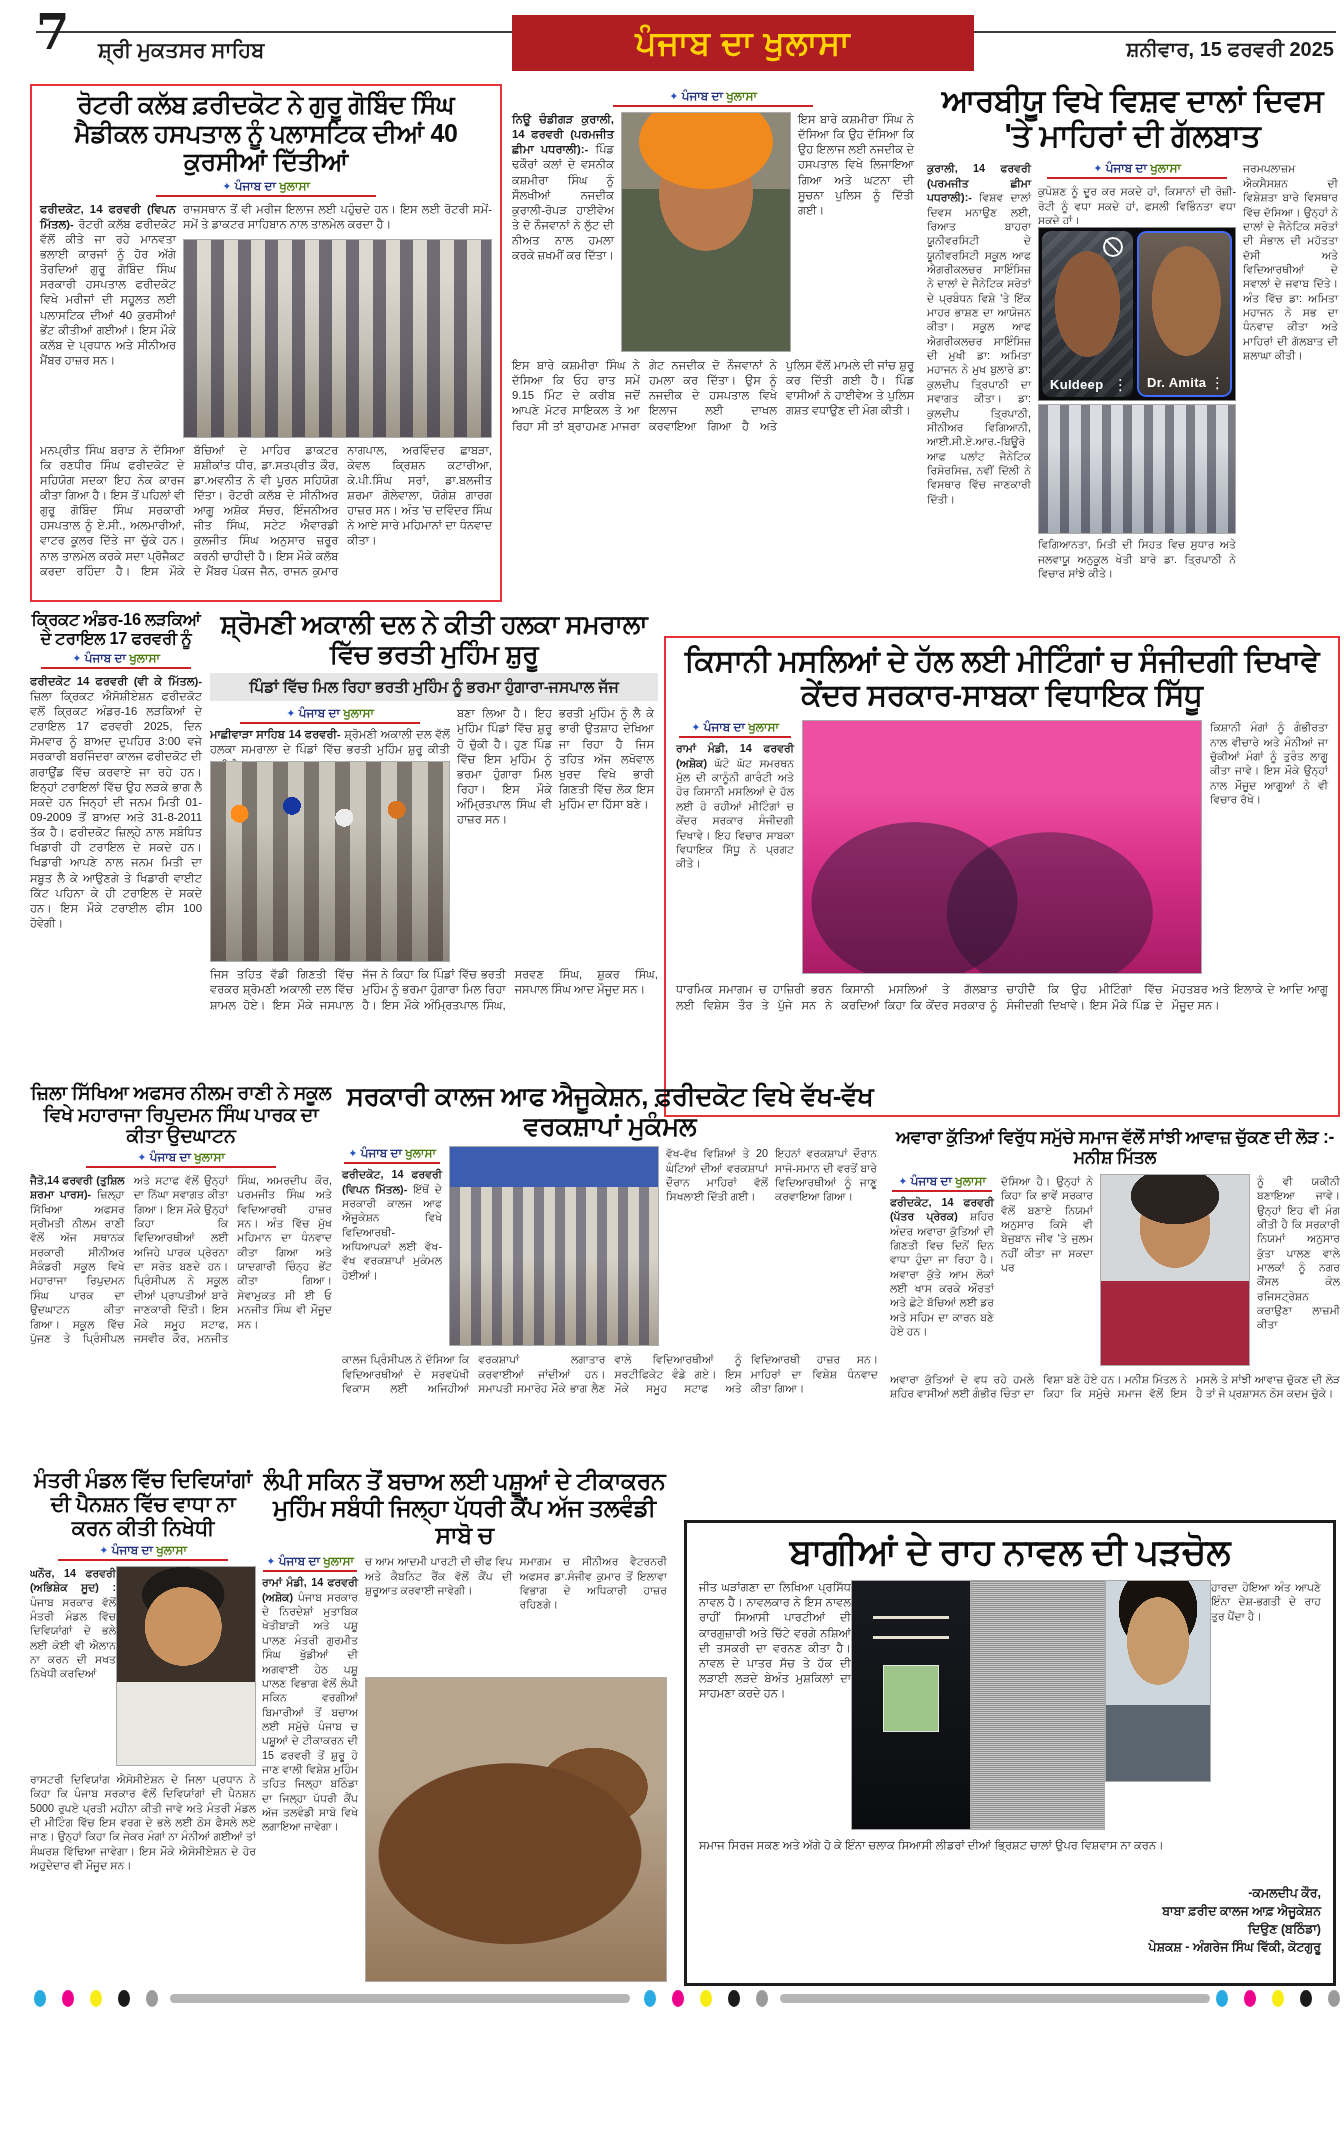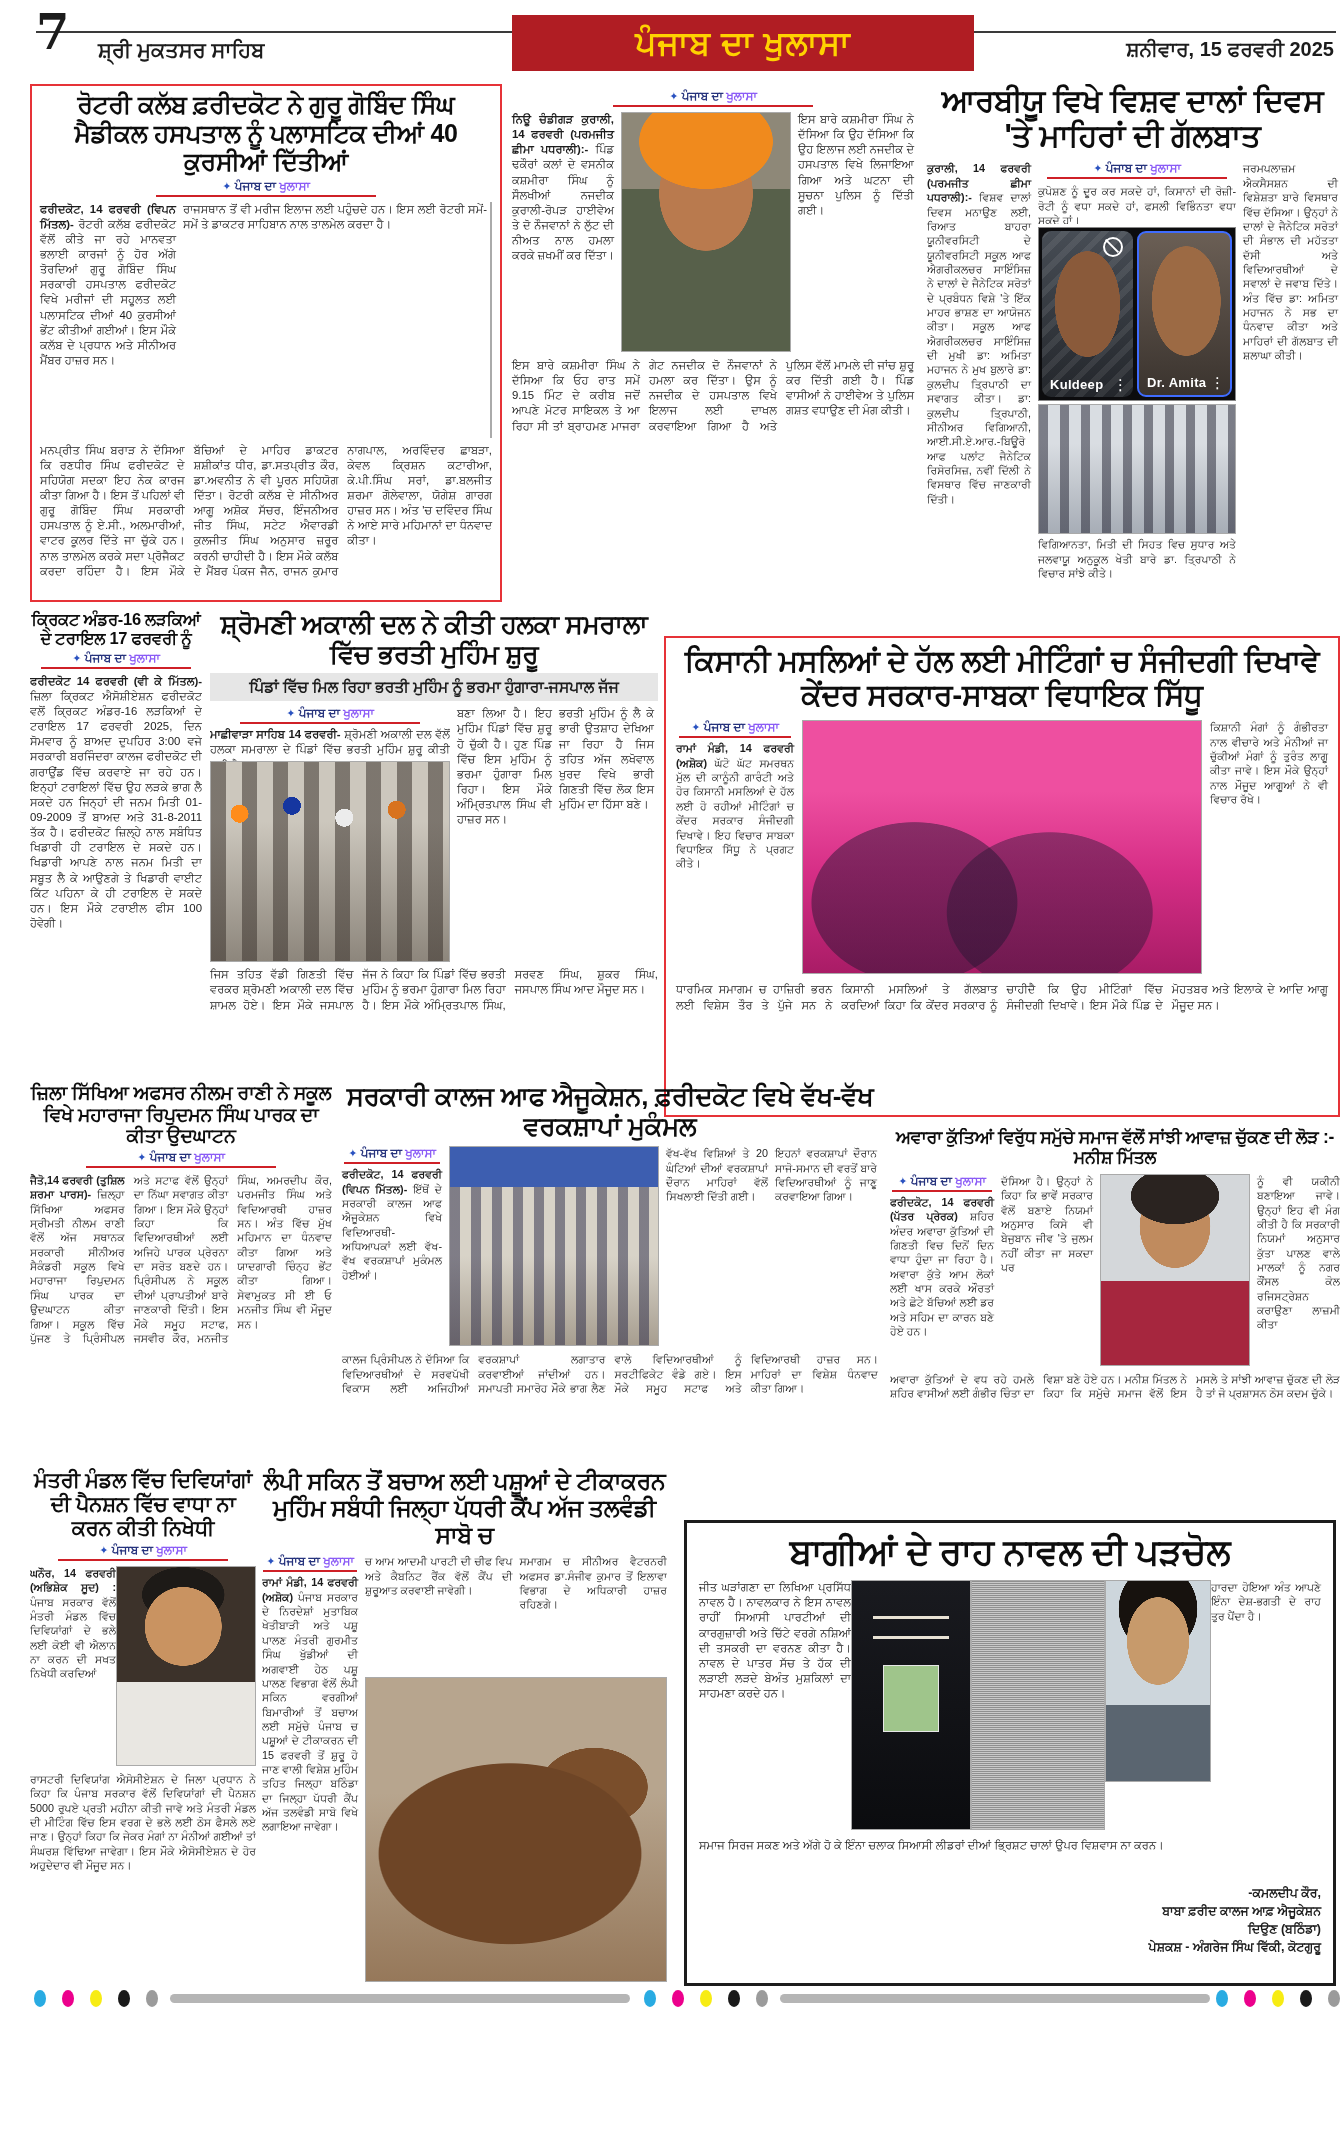--- a/index.html
+++ b/index.html
@@ -14,21 +14,21 @@
   .banner span{color:#ffd200;font-size:33px;font-weight:bold;letter-spacing:1px}
   .pdate{position:absolute;right:10px;top:38px;font-size:20px;font-weight:bold}
   
   .art{position:absolute;box-sizing:border-box;overflow:hidden}
   .redbox{border:2px solid #e63238}
   .blackbox{border:3px solid #1c1c1c}
   .hl{font-weight:bold;text-align:center;color:#0d0d0d;line-height:1.14;letter-spacing:-.3px;margin:0}
   .subhead{background:#e6e6e6;font-weight:bold;text-align:center}
   .stamp{text-align:center;font-size:12px;font-weight:bold;color:#26337d;
          border-bottom:2px solid #cf2027;padding-bottom:2px;margin:3px auto 5px}
-  .stamp .red{color:#8b5cf6}
+  .stamp .red{color:#4d7c0f}
   .stamp .ic{color:#2a52c0;font-size:11px}
   .bt{font-size:11.4px;line-height:1.33;text-align:justify;margin:0;word-break:break-word}
   .sm{font-size:10.8px}
   .bt .dl{font-weight:bold}
   .cols3{column-count:3;column-gap:9px}
   .cols4{column-count:4;column-gap:9px}
   .row{display:flex}
   .ph{position:relative;overflow:hidden;border:1px solid #aaa}
   
   .ph-groupA{background:
@@ -112,21 +112,21 @@
 
   <div class="art redbox" style="left:30px;top:84px;width:472px;height:518px;padding:4px 8px">
     <h2 class="hl" style="font-size:25px">ਰੋਟਰੀ ਕਲੱਬ ਫ਼ਰੀਦਕੋਟ ਨੇ ਗੁਰੂ ਗੋਬਿੰਦ ਸਿੰਘ ਮੈਡੀਕਲ ਹਸਪਤਾਲ ਨੂੰ ਪਲਾਸਟਿਕ ਦੀਆਂ 40 ਕੁਰਸੀਆਂ ਦਿੱਤੀਆਂ</h2>
     <div class="stamp" style="width:220px">
       <span class="ic">✦</span>
       <span>ਪੰਜਾਬ ਦਾ</span>
       <span class="red">ਖੁਲਾਸਾ</span>
     </div>
     <div class="row" style="gap:7px;height:236px">
       <p class="bt" style="width:136px"><b class="dl">ਫਰੀਦਕੋਟ, 14 ਫਰਵਰੀ (ਵਿਪਨ ਮਿੱਤਲ)-</b> <span>ਰੋਟਰੀ ਕਲੱਬ ਫਰੀਦਕੋਟ ਵੱਲੋਂ ਕੀਤੇ ਜਾ ਰਹੇ ਮਾਨਵਤਾ ਭਲਾਈ ਕਾਰਜਾਂ ਨੂੰ ਹੋਰ ਅੱਗੇ ਤੋਰਦਿਆਂ ਗੁਰੂ ਗੋਬਿੰਦ ਸਿੰਘ ਸਰਕਾਰੀ ਹਸਪਤਾਲ ਫਰੀਦਕੋਟ ਵਿਖੇ ਮਰੀਜਾਂ ਦੀ ਸਹੂਲਤ ਲਈ ਪਲਾਸਟਿਕ ਦੀਆਂ 40 ਕੁਰਸੀਆਂ ਭੇਂਟ ਕੀਤੀਆਂ ਗਈਆਂ। ਇਸ ਮੌਕੇ ਕਲੱਬ ਦੇ ਪ੍ਰਧਾਨ ਅਤੇ ਸੀਨੀਅਰ ਮੈਂਬਰ ਹਾਜ਼ਰ ਸਨ।</span></p>
-      <div style="flex:1;display:flex;flex-direction:row;gap:3px">
+      <div style="flex:1;display:flex;flex-direction:column;gap:3px">
         <p class="bt" style="height:34px;overflow:hidden">ਰਾਜਸਥਾਨ ਤੋਂ ਵੀ ਮਰੀਜ ਇਲਾਜ ਲਈ ਪਹੁੰਚਦੇ ਹਨ। ਇਸ ਲਈ ਰੋਟਰੀ ਸਮੇਂ-ਸਮੇਂ ਤੇ ਡਾਕਟਰ ਸਾਹਿਬਾਨ ਨਾਲ ਤਾਲਮੇਲ ਕਰਦਾ ਹੈ।</p>
         <div class="ph ph-groupA" style="flex:1"></div>
       </div>
     </div>
     <div class="bt cols3" style="height:168px;margin-top:5px">ਮਨਪ੍ਰੀਤ ਸਿੰਘ ਬਰਾੜ ਨੇ ਦੱਸਿਆ ਕਿ ਰਣਧੀਰ ਸਿੰਘ ਫਰੀਦਕੋਟ ਦੇ ਸਹਿਯੋਗ ਸਦਕਾ ਇਹ ਨੇਕ ਕਾਰਜ ਕੀਤਾ ਗਿਆ ਹੈ। ਇਸ ਤੋਂ ਪਹਿਲਾਂ ਵੀ ਗੁਰੂ ਗੋਬਿੰਦ ਸਿੰਘ ਸਰਕਾਰੀ ਹਸਪਤਾਲ ਨੂੰ ਏ.ਸੀ., ਅਲਮਾਰੀਆਂ, ਵਾਟਰ ਕੂਲਰ ਦਿੱਤੇ ਜਾ ਚੁੱਕੇ ਹਨ। ਨਾਲ ਤਾਲਮੇਲ ਕਰਕੇ ਸਦਾ ਪ੍ਰੋਜੈਕਟ ਕਰਦਾ ਰਹਿੰਦਾ ਹੈ। ਇਸ ਮੌਕੇ ਬੱਚਿਆਂ ਦੇ ਮਾਹਿਰ ਡਾਕਟਰ ਸ਼ਸ਼ੀਕਾਂਤ ਧੀਰ, ਡਾ.ਸਤਪ੍ਰੀਤ ਕੌਰ, ਡਾ.ਅਵਨੀਤ ਨੇ ਵੀ ਪੂਰਨ ਸਹਿਯੋਗ ਦਿੱਤਾ। ਰੋਟਰੀ ਕਲੱਬ ਦੇ ਸੀਨੀਅਰ ਆਗੂ ਅਸ਼ੋਕ ਸੱਚਰ, ਇੰਜਨੀਅਰ ਜੀਤ ਸਿੰਘ, ਸਟੇਟ ਐਵਾਰਡੀ ਕੁਲਜੀਤ ਸਿੰਘ ਅਨੁਸਾਰ ਜ਼ਰੂਰ ਕਰਨੀ ਚਾਹੀਦੀ ਹੈ। ਇਸ ਮੌਕੇ ਕਲੱਬ ਦੇ ਮੈਂਬਰ ਪੰਕਜ ਜੈਨ, ਰਾਜਨ ਕੁਮਾਰ ਨਾਗਪਾਲ, ਅਰਵਿੰਦਰ ਛਾਬੜਾ, ਕੇਵਲ ਕ੍ਰਿਸ਼ਨ ਕਟਾਰੀਆ, ਕੇ.ਪੀ.ਸਿੰਘ ਸਰਾਂ, ਡਾ.ਬਲਜੀਤ ਸ਼ਰਮਾ ਗੋਲੇਵਾਲਾ, ਯੋਗੇਸ਼ ਗਾਰਗ ਹਾਜ਼ਰ ਸਨ। ਅੰਤ 'ਚ ਦਵਿੰਦਰ ਸਿੰਘ ਨੇ ਆਏ ਸਾਰੇ ਮਹਿਮਾਨਾਂ ਦਾ ਧੰਨਵਾਦ ਕੀਤਾ।</div>
   </div>
 
   <div class="art" style="left:506px;top:84px;width:414px;height:518px;padding:2px 6px">
     <div class="stamp" style="width:200px">
       <span class="ic">✦</span>

